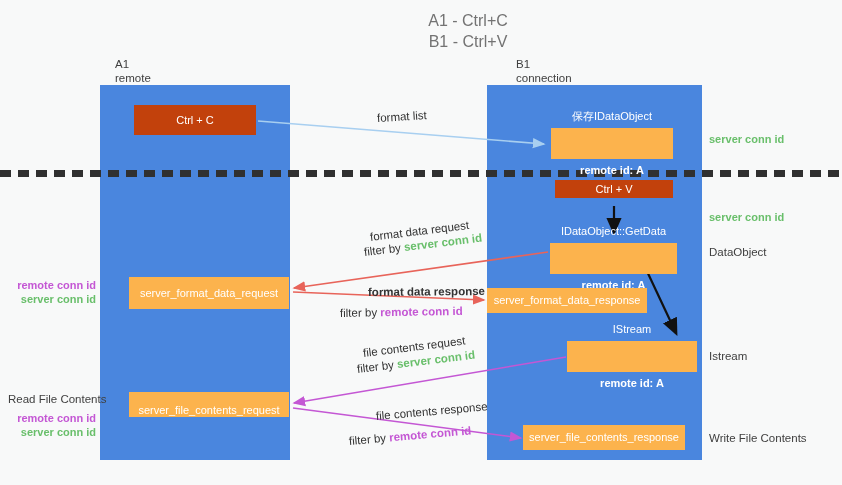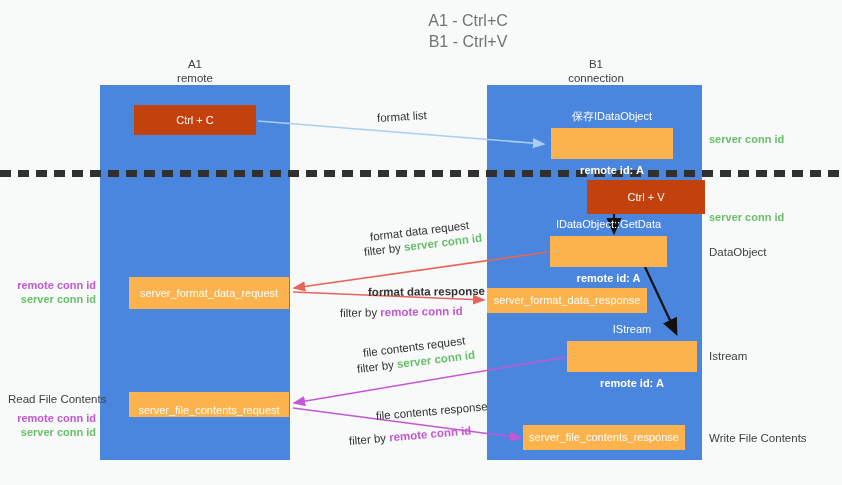--- a/index.html
+++ b/index.html
@@ -13,21 +13,21 @@
   #stage{position:absolute;left:0;top:0;width:842px;height:485px;}
 
   
   .title{
     position:absolute;left:0;top:10px;width:842px;
     text-align:center;color:#737373;font-size:16px;line-height:21px;margin-left:47px;
   }
 
   
   .col-head{
-    position:absolute;text-align:center;color:#404040;
+    position:absolute;text-align:left;color:#404040;
     font-size:11.5px;line-height:14px;width:160px;
   }
 
   
   .lane{position:absolute;background:#4a86de;}
 
   
   #arrows{position:absolute;left:0;top:0;width:842px;height:485px;}
 
   
@@ -129,25 +129,25 @@
 
   <div class="box green" style="left:134px;top:105px;width:122px;height:30px;">
     <div>Ctrl + C</div>
   </div>
 
   <div class="box orange" style="left:551px;top:128px;width:122px;height:31px;">
     <div>保存IDataObject</div>
     <div class="l2">remote id: A</div>
   </div>
 
-  <div class="box green" style="left:587px;top:180px;width:118px;height:34px;justify-content:center;">
+  <div class="box green" style="left:555px;top:180px;width:118px;height:18px;justify-content:center;">
     <div>Ctrl + V</div>
   </div>
 
-  <div class="box orange" style="left:550px;top:236px;width:117px;height:31px;">
+  <div class="box orange" style="left:550px;top:243px;width:127px;height:31px;">
     <div>IDataObject::GetData</div>
     <div class="l2">remote id: A</div>
   </div>
 
   <div class="box orange" style="left:567px;top:341px;width:130px;height:31px;">
     <div>IStream</div>
     <div class="l2">remote id: A</div>
   </div>
 
   <div class="box orange" style="left:129px;top:277px;width:160px;height:32px;">

